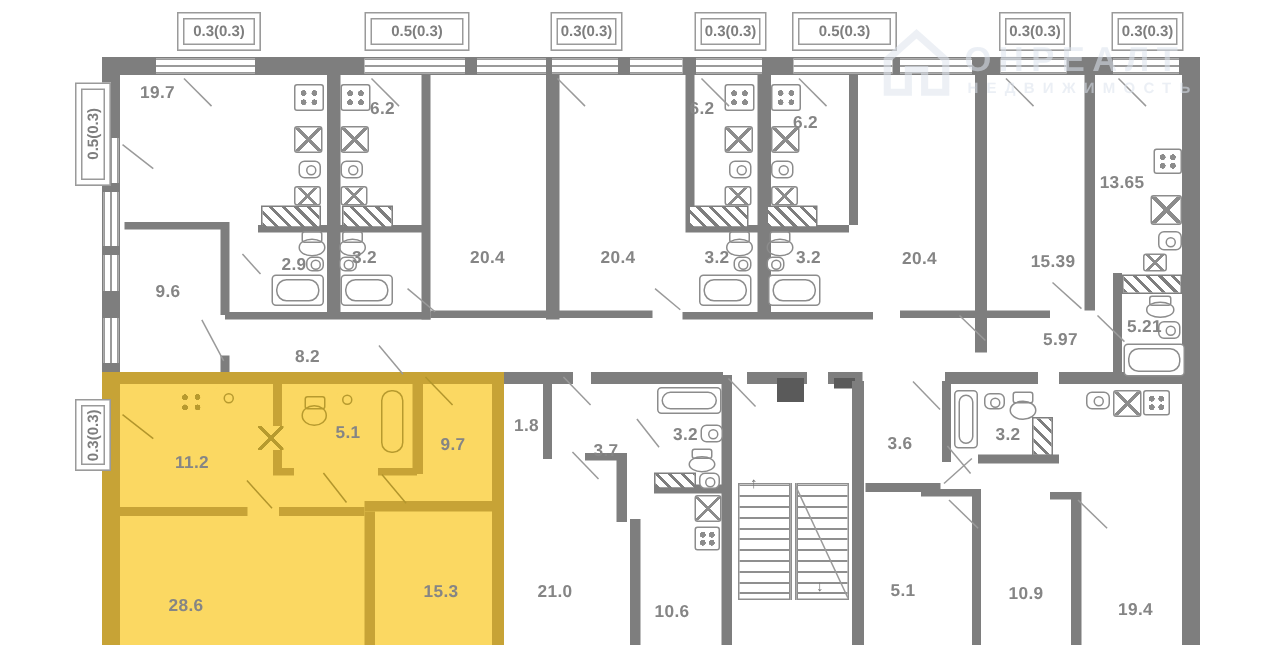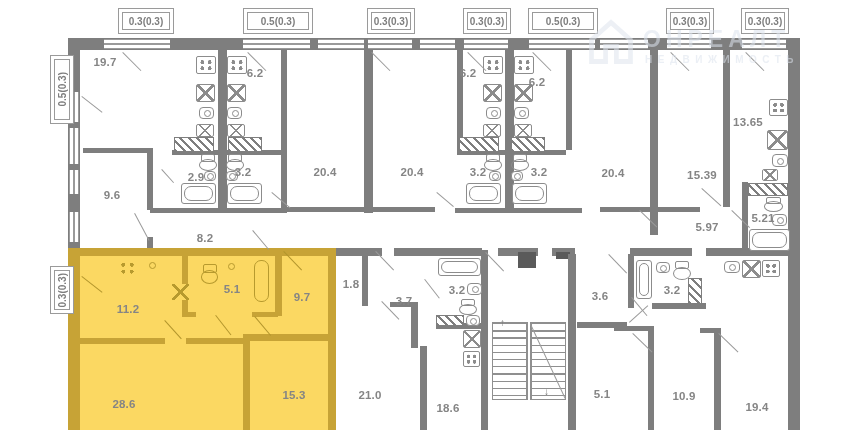--- a/index.html
+++ b/index.html
@@ -287,21 +287,21 @@
   <b class="rl" style="left:763px;top:218px">5.21</b>
   <b class="rl" style="left:128px;top:309px">11.2</b>
   <b class="rl" style="left:232px;top:289px">5.1</b>
   <b class="rl" style="left:302px;top:297px">9.7</b>
   <b class="rl" style="left:124px;top:404px">28.6</b>
   <b class="rl" style="left:294px;top:395px">15.3</b>
   <b class="rl" style="left:351px;top:284px">1.8</b>
   <b class="rl" style="left:404px;top:301px">3.7</b>
   <b class="rl" style="left:457px;top:290px">3.2</b>
   <b class="rl" style="left:370px;top:395px">21.0</b>
-  <b class="rl" style="left:448px;top:408px">18.6</b>
+  <b class="rl" style="left:448px;top:408px">10.6</b>
   <b class="rl" style="left:600px;top:296px">3.6</b>
   <b class="rl" style="left:672px;top:290px">3.2</b>
   <b class="rl" style="left:602px;top:394px">5.1</b>
   <b class="rl" style="left:684px;top:396px">10.9</b>
   <b class="rl" style="left:757px;top:407px">19.4</b>
 
   <div class="wm">
     <svg class="wm-logo" viewBox="0 0 24 24">
       <path d="M3 11 L12 3 L21 11 V21 H14.5 V14 H9.5 V21 H3 Z" fill="none" stroke="#dfe5ee" stroke-width="2.2"></path>
     </svg>

